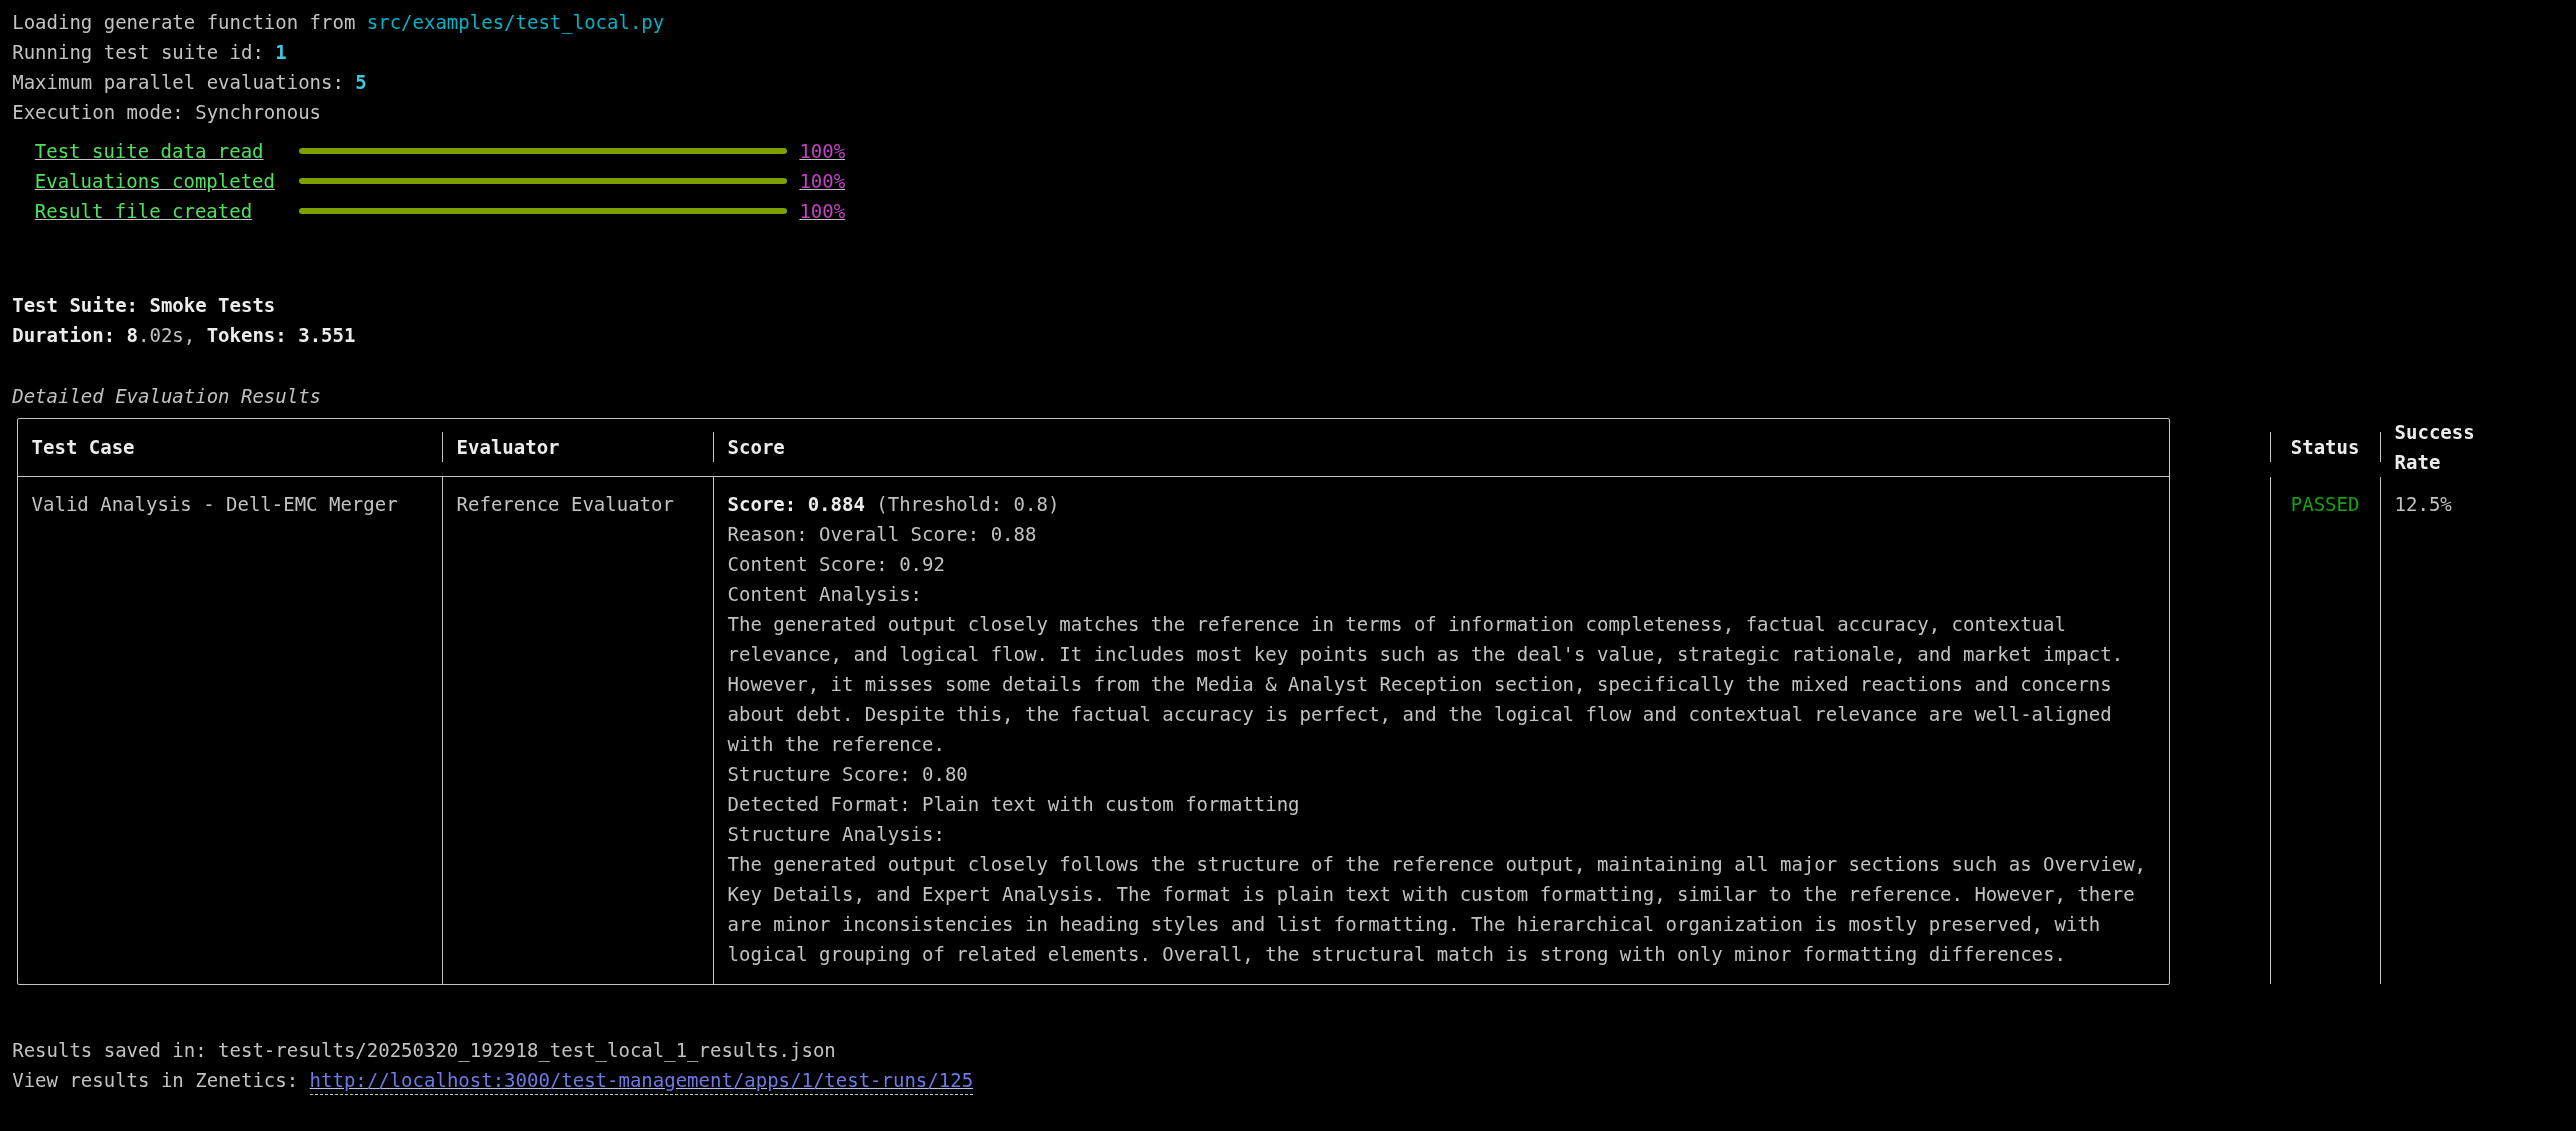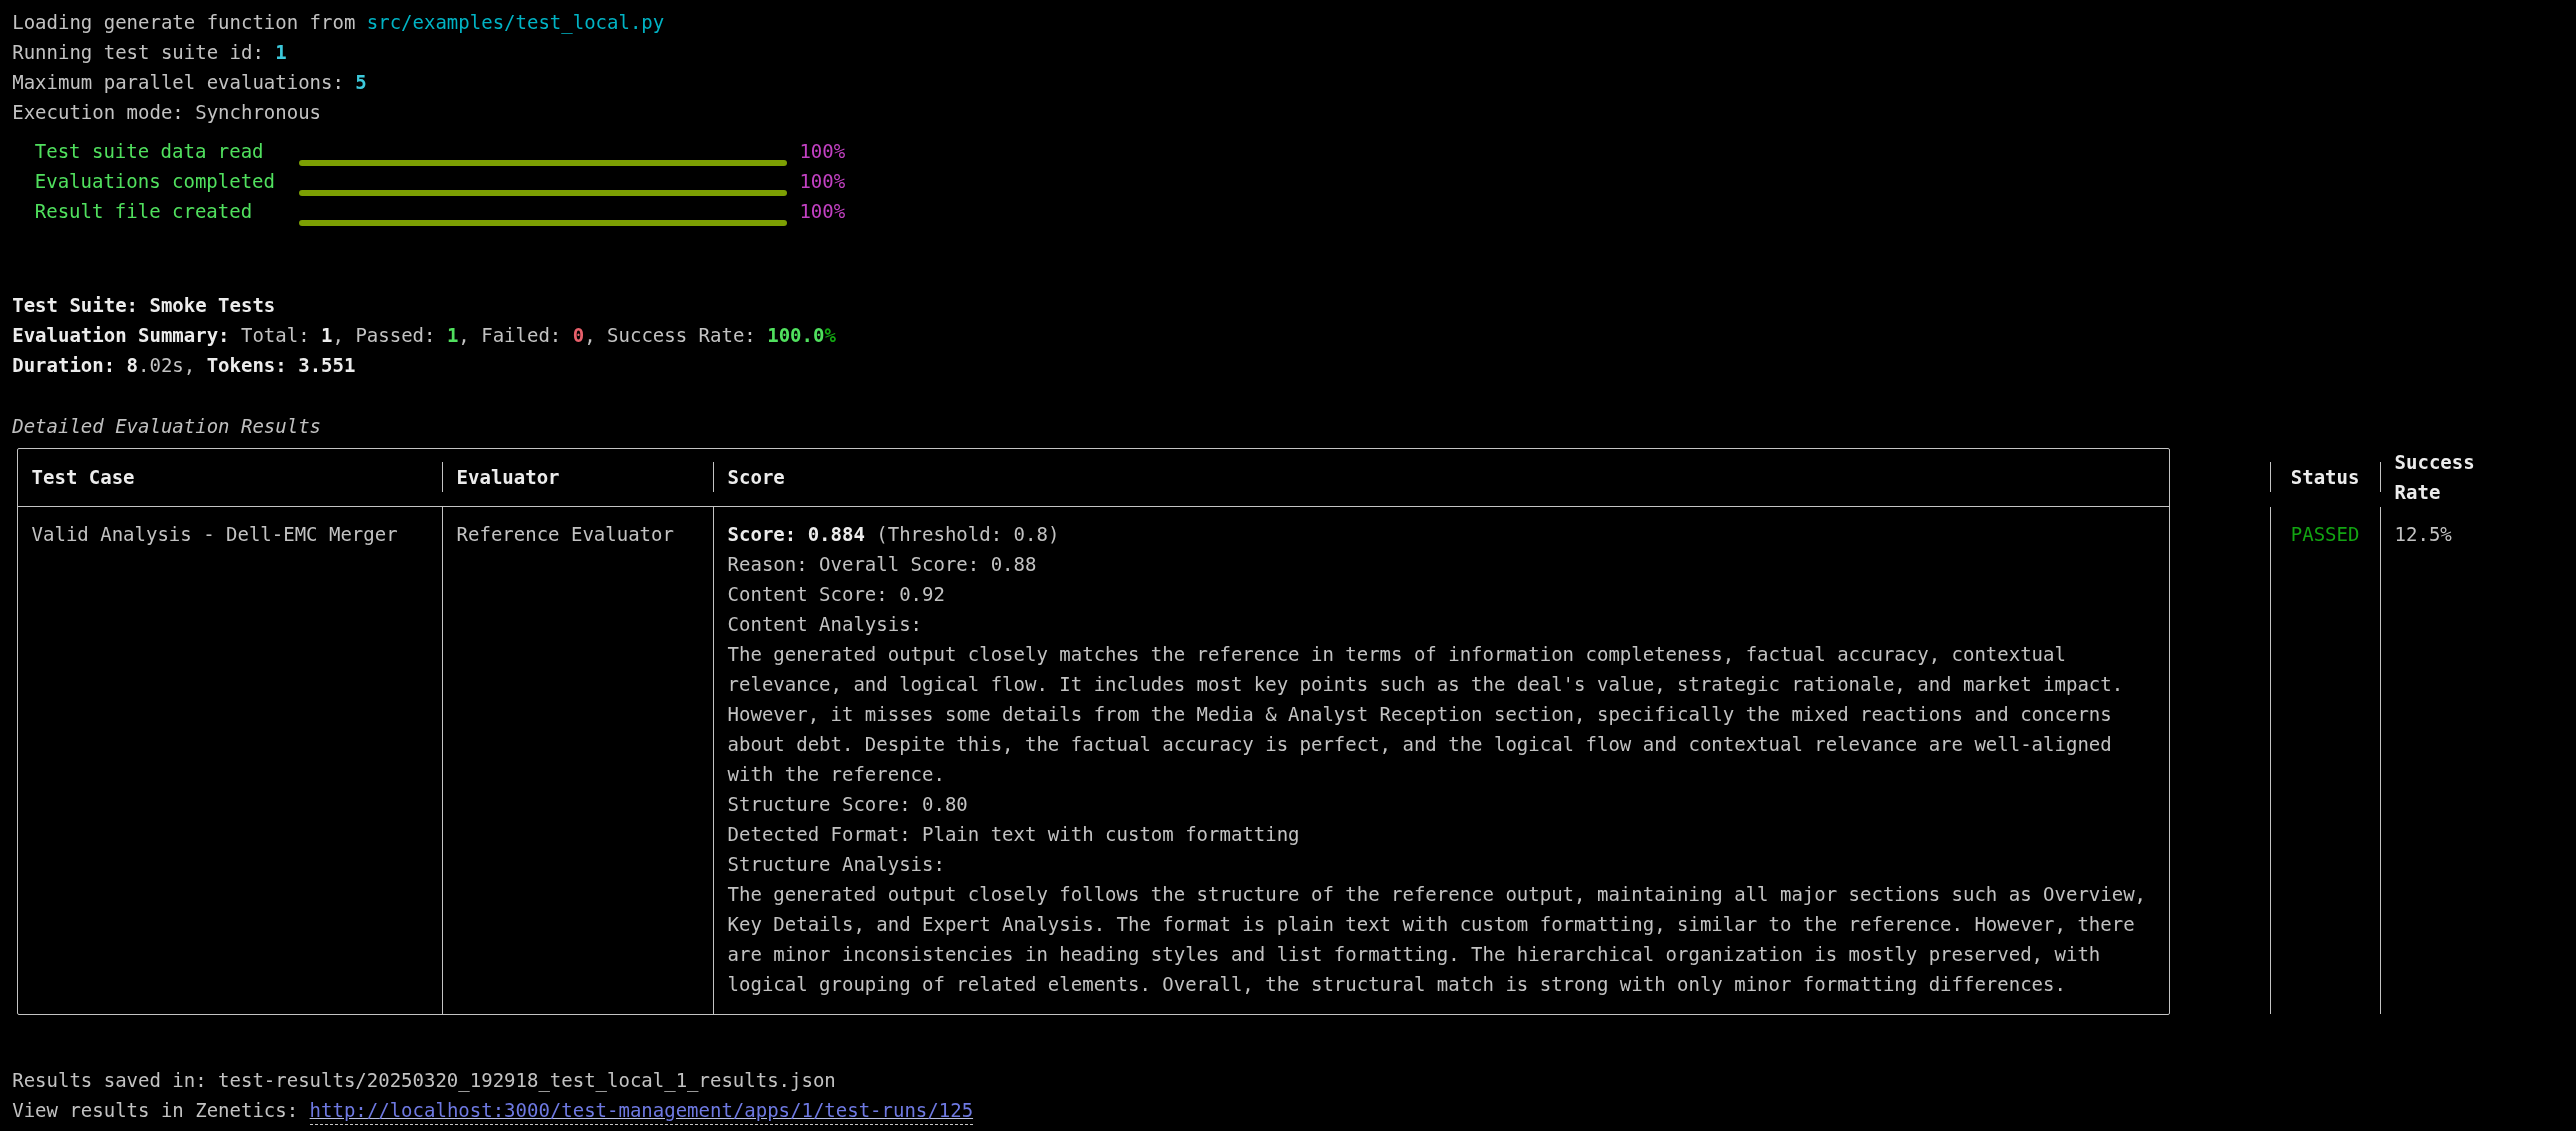--- a/index.html
+++ b/index.html
@@ -16,21 +16,21 @@
   .cyan{color:var(--cyan,#00b3c4);margin-top:27px;}
   .cyanb{color:var(--cyan-bright,#3cc9db);font-weight:bold;}
   .greenb{color:var(--green-bright,#50e05e);font-weight:bold;}
   .glabel{color:var(--green-bright,#50e05e);}
   .redb{color:var(--red,#e8606b);font-weight:bold;}
   .dgreen{color:var(--green,#12a412);font-weight:bold;}
   .magenta{color:var(--magenta,#c341c3);}
 
   
   .progress-group{margin-top:8.7px;}
-  .prow{display:flex;align-items:flex-end;height:30px;}
+  .prow{display:flex;align-items:center;height:30px;text-decoration:underline;}
   .p-label{flex:0 0 287px;padding-left:22.6px;box-sizing:border-box;}
   .p-bar{width:488px;height:6.1px;border-radius:3.5px;background:var(--bar,#7c9f03);margin-right:12.2px;}
 
   .summary-block{margin-top:64px;}
 
   .tbl-title{margin-top:31px;text-align:left;font-style:italic;color:#c0c0c0;width:2552px;}
 
   .tbl{width:2153px;margin:7px 0 0 4.4px;border:1.7px solid var(--border,#c4c4c4);border-radius:2px;box-sizing:border-box;}
   .tr{display:flex;align-items:stretch;}
   .tr.head{border-bottom:1.7px solid var(--border,#c4c4c4);height:57px;align-items:center;}
@@ -77,21 +77,20 @@
     </div>
     <div class="prow">
       <span class="p-label glabel">Result file created</span>
       <span class="p-bar"></span>
       <span class="magenta">100%</span>
     </div>
   </div>
 
   <div class="summary-block">
     <div class="line b">Test Suite: Smoke Tests</div>
-    <div class="line"><span class="b">Evaluation Summary:</span><span> Total: </span><span class="b">1</span><span>, Passed: </span><span class="greenb">1</span><span>, Failed: </span><span class="redb">0</span><span>, Success Rate: </span><span class="greenb">100.0</span><span class="dgreen">%</span></div>
     <div class="line"><span class="b">Duration: </span><span class="b">8</span><span>.02s, </span><span class="b">Tokens: </span><span class="b">3.551</span></div>
   </div>
 
   <div class="tbl-title">Detailed Evaluation Results</div>
 
   <div class="tbl">
     <div class="tr head">
       <div class="c c1 th">Test Case</div>
       <div class="c c2 th">Evaluator</div>
       <div class="c c3 th">Score</div>

